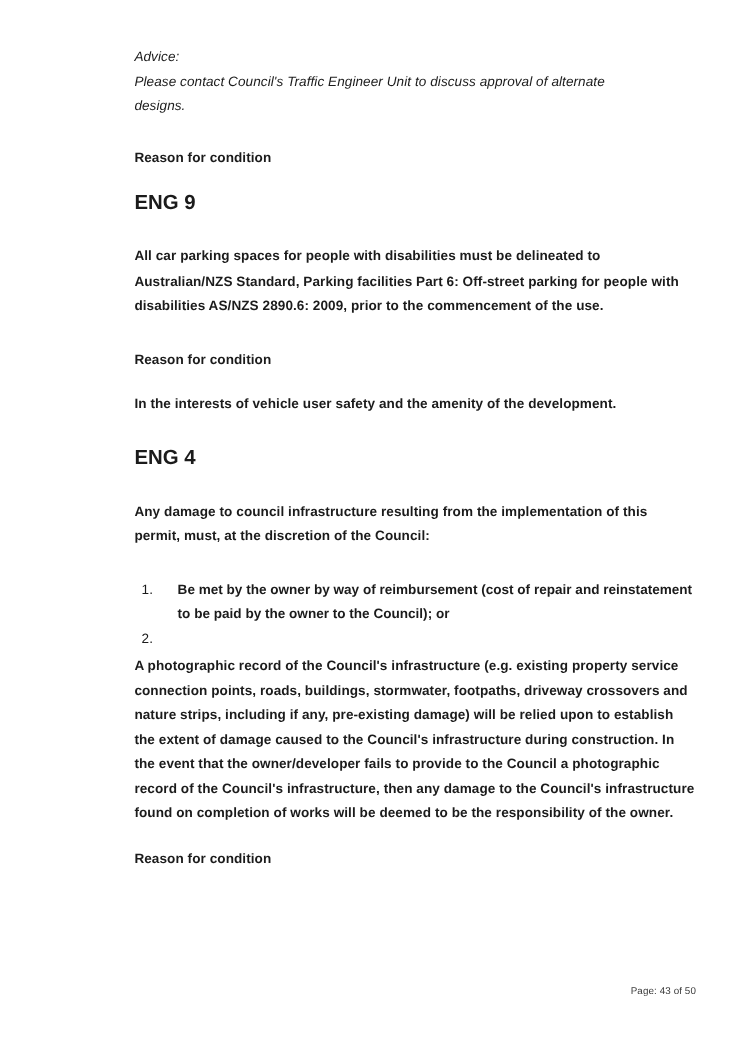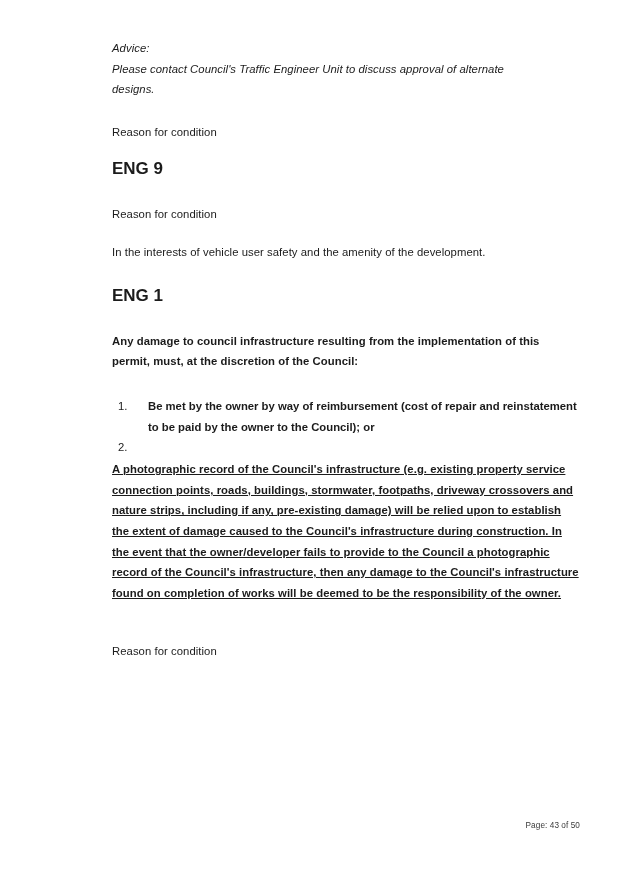--- a/index.html
+++ b/index.html
@@ -39,37 +39,36 @@
     font-style: italic;
     margin-bottom: 22px;
   }
   .advice .line {
     display: block;
   }
   .reason-label {
     margin-bottom: 17px;
   }
   .plain {
-    font-weight: 400;
+    font-weight: 700;
   }
   .bold {
     font-weight: 700;
   }
   .heading {
     font-weight: 700;
     font-size: 17px;
     line-height: 20.6px;
     margin: 0 0 19px 0;
   }
   .gap-lg {
     margin-bottom: 24px;
   }
   .gap-xl {
-    margin-bottom: 38px;
-    text-decoration: underline;
+    margin-bottom: 17px;
   }
   ol.numbered {
     list-style: none;
     margin: 0 0 22px 0;
     padding: 0;
     font-weight: 700;
     font-size: 11.3px;
     line-height: 20.6px;
   }
   ol.numbered li {
@@ -105,26 +104,27 @@
       <span class="line">Advice:</span>
       <span class="line">Please contact Council's Traffic Engineer Unit to discuss approval of alternate</span>
       <span class="line">designs.</span>
     </div>
 
     <p class="block plain reason-label">Reason for condition</p>
 
 
     <p class="heading gap-lg">ENG 9</p>
 
+    <p class="block bold gap-lg">All car parking spaces for people with disabilities must be delineated to Australian/NZS Standard, Parking facilities Part 6: Off-street parking for people with disabilities AS/NZS 2890.6: 2009, prior to the commencement of the use.</p>
 
     <p class="block plain reason-label">Reason for condition</p>
 
     <p class="block plain gap-lg">In the interests of vehicle user safety and the amenity of the development.</p>
 
-    <p class="heading gap-lg">ENG 1</p>
+    <p class="heading gap-lg">ENG 4</p>
 
     <p class="block bold gap-lg">Any damage to council infrastructure resulting from the implementation of this permit, must, at the discretion of the Council:</p>
 
     <ol class="numbered">
       <li>
         <span class="marker">1.</span>
         <span>Be met by the owner by way of reimbursement (cost of repair and reinstatement to be paid by the owner to the Council); or</span>
       </li>
       <li>
         <span class="marker">2.</span>

